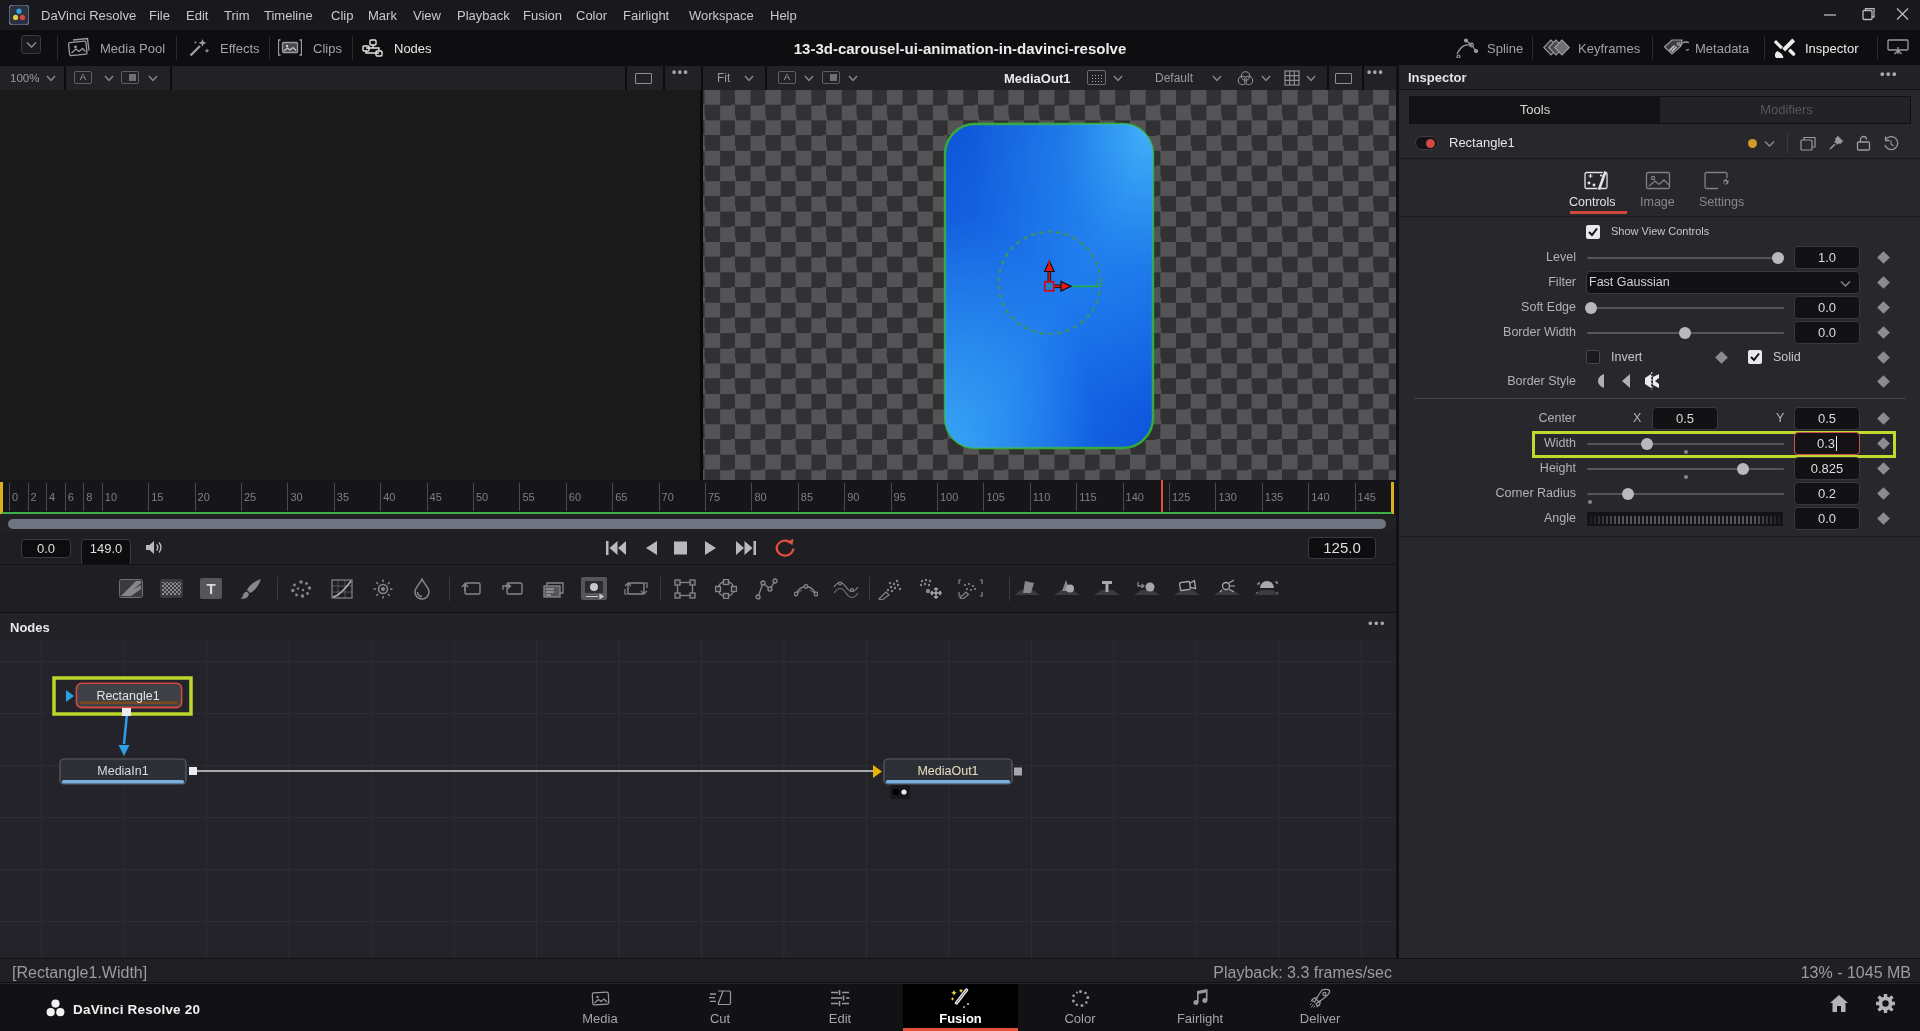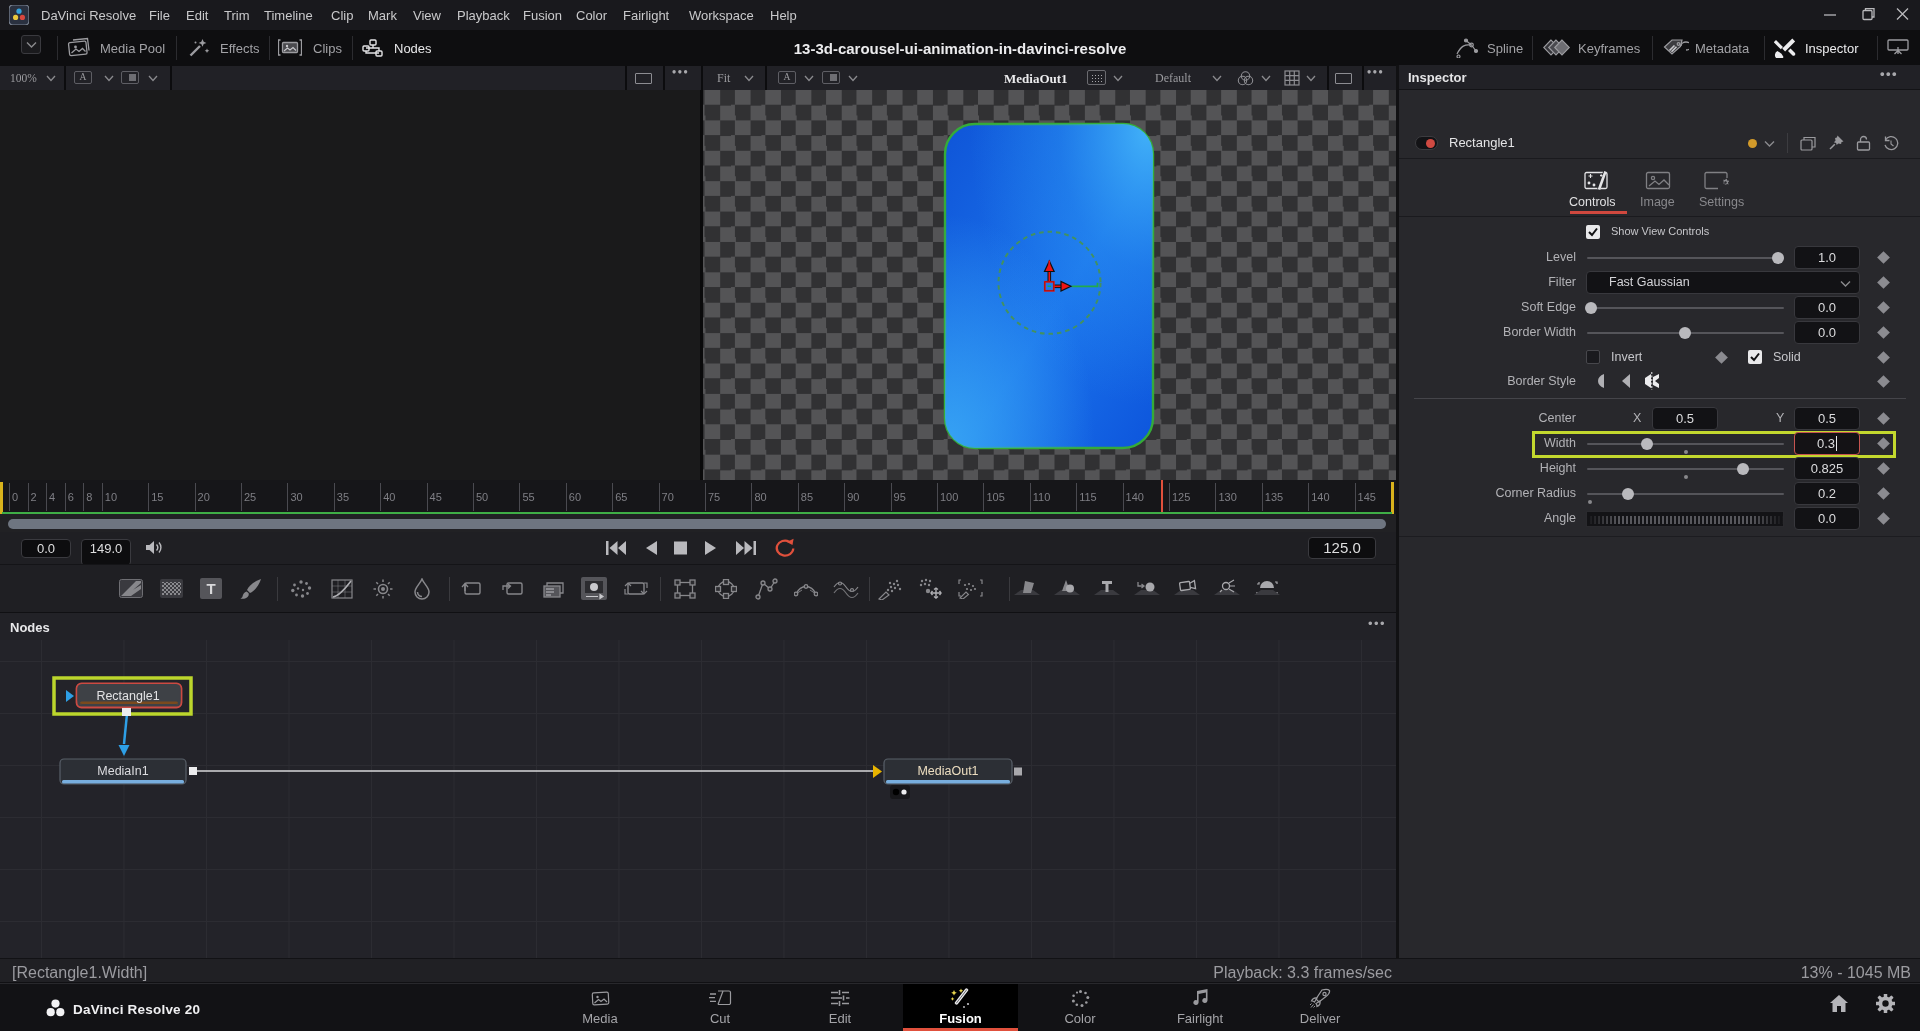--- a/index.html
+++ b/index.html
@@ -6,21 +6,21 @@
 html,body { width:1920px; height:1031px; overflow:hidden; background:#28282c; font-family:"Liberation Sans",sans-serif; }
 .abs { position:absolute; }
 #app { position:relative; width:1920px; height:1031px; }
 
 #menubar { left:0; top:0; width:1920px; height:30px; background:#19191d; color:#c9c9cb; font-size:13px; }
 #menubar .mi { position:absolute; top:8px; }
 
 #toolbar2 { left:0; top:30px; width:1920px; height:36px; background:#0e0e10; color:#a2a2a6; font-size:13px; }
 .tb-sep { position:absolute; top:6px; width:1px; height:24px; background:#2c2c30; }
 
-#vtb { left:0; top:66px; width:1920px; height:24px; background:#212126; color:#9b9b9f; font-size:12px;font-family:Liberation Serif, serif; }
+#vtb { left:0; top:66px; width:1920px; height:24px; background:#212126; color:#9b9b9f; font-size:12px; }
 .vtb-sep { position:absolute; top:0; width:2px; height:24px; background:#0c0c0e; }
 
 #viewL { left:0; top:90px; width:700px; height:390px; background:#1a1a1b; }
 #viewR { left:703px; top:90px; width:693px; height:390px; background-color:#313133;
   background-image:conic-gradient(#545456 0 25%, #313133 0 50%, #545456 0 75%, #313133 0);
   background-size:30.4px 30.4px; background-position:17.2px 0px; }
 #gapv { left:700px; top:90px; width:3px; height:390px; background:#0a0a0b; }
 
 #ruler { left:0; top:480px; width:1396px; height:34px; background:#161619; }
 #ruler .tick { position:absolute; top:3px; width:1px; height:28px; background:#4a4a50; }
@@ -702,20 +702,24 @@
         <circle cx="9.5" cy="9.5" r="7"></circle>
         <circle cx="9.5" cy="9.5" r="3.2" fill="#131315"></circle>
       </svg>
   </div>
   <div class="abs" style="left:1396px;top:65px;width:3px;height:893px;background:#111113"></div>
   <div class="abs" id="inspector">
     <div id="insphdr">
         <span style="position:absolute;left:9px;top:5px">Inspector</span>
         <span style="position:absolute;left:481px;top:1px;color:#a8a8ac;letter-spacing:1.5px">•••</span>
       </div>
+    <div class="abs" style="left:10px;top:31px;width:502px;height:28px;background:#232327;border:1px solid #101014">
+      <div class="abs" style="left:0;top:0;width:250px;height:26px;background:#131316;color:#d8d8da;font-size:13px;text-align:center;line-height:26px">Tools</div>
+      <div class="abs" style="left:251px;top:0;width:251px;height:26px;color:#55555a;font-size:13px;text-align:center;line-height:26px">Modifiers</div>
+    </div>
     <div class="abs" style="left:0;top:65px;width:521px;height:28px">
       <div class="abs" style="left:16px;top:6px;width:23px;height:14px;border-radius:7px;background:#131316;border:1px solid #3c3c40">
           <div style="position:absolute;right:2px;top:2px;width:9px;height:9px;border-radius:50%;background:#d04a42"></div>
         </div>
       <span class="abs" style="left:50px;top:5px;color:#e4e4e6;font-size:13px">Rectangle1</span>
       <div class="abs" style="left:349px;top:9px;width:9px;height:9px;border-radius:50%;background:#d29a2a"></div>
       <svg class="abs" style="left:365px;top:10px" width="11" height="8" viewBox="0 0 11 8" fill="none" stroke="#8a8a8e" stroke-width="1.4">
           <path d="M1 1.5 L5.5 6 L10 1.5"></path>
         </svg>
       <div class="abs" style="left:388px;top:3px;width:1px;height:20px;background:#3c3c40"></div>
@@ -778,21 +782,21 @@
     <div class="irow" style="top:180px">
       <span class="ilab">Level</span>
       <div class="slider">
           <div class="shandle" style="left:185px"></div>
         </div>
       <div class="vbox">1.0</div>
       <div class="dia" style="left:480px;top:8px"></div>
     </div>
     <div class="irow" style="top:205px">
       <span class="ilab">Filter</span>
-      <div class="abs" style="left:187px;top:1px;width:274px;height:23px;background:#121215;border:1px solid #38383d;border-radius:4px;color:#d4d4d8;font-size:12.5px;line-height:21px"><span style="margin-left:22px">Fast Gaussian</span>
+      <div class="abs" style="left:187px;top:1px;width:274px;height:23px;background:#121215;border:1px solid #38383d;border-radius:4px;color:#d4d4d8;font-size:12.5px;line-height:21px"><span style="margin-left:2px">Fast Gaussian</span>
         <svg style="position:absolute;right:8px;top:8px" width="11" height="8" viewBox="0 0 11 8" fill="none" stroke="#8a8a8e" stroke-width="1.4">
             <path d="M1 1.5 L5.5 6 L10 1.5"></path>
           </svg>
       </div>
       <div class="dia" style="left:480px;top:8px"></div>
     </div>
     <div class="irow" style="top:230px">
       <span class="ilab">Soft Edge</span>
       <div class="slider">
           <div class="shandle" style="left:-2px"></div>

